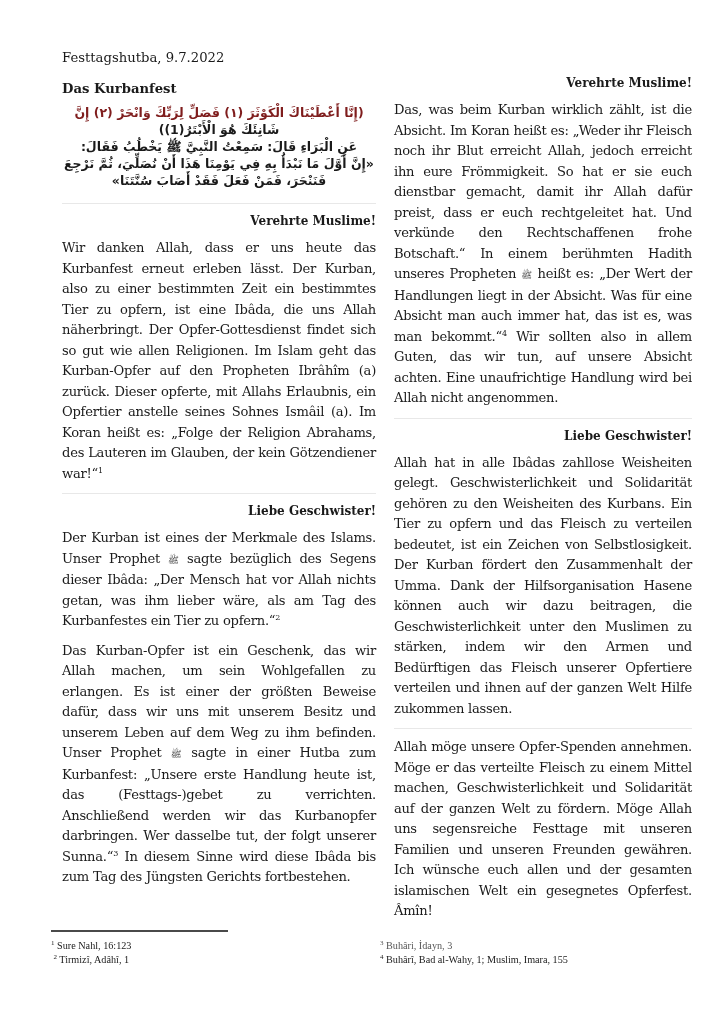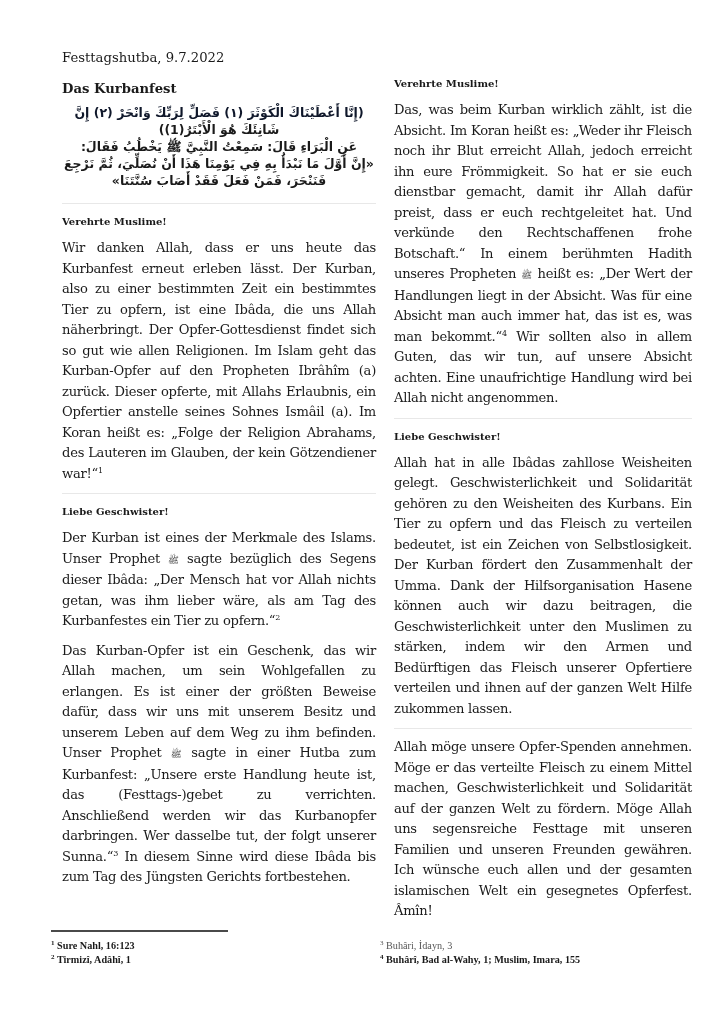--- a/index.html
+++ b/index.html
@@ -6,34 +6,34 @@
   body { width: 724px; height: 1024px; position: relative; overflow: hidden;
          font-family: "DejaVu Serif", "Liberation Serif", serif; color: #1a1a1a; }
   .page { position: absolute; left: 0; top: 0; width: 724px; height: 812px; }
   .col { position: absolute; top: 48px; width: 314px; }
   .col.left { left: 62px; }
   .col.right { left: 394px; top: 74px; width: 298px; }
   .docdate { font-size: 13.2px; line-height: 19px; margin: 0 0 4px 0; }
   .doctitle { font-size: 13.2px; font-weight: bold; line-height: 19px; margin: 12px 0 6px 0; }
   .arabic { direction: rtl; text-align: center; font-family: "DejaVu Sans", sans-serif;
             font-size: 12.5px; line-height: 17px; font-weight: bold; margin: 0 0 14px 0; }
-  .arabic .br { color: #0f172a; }
-  h3 { font-size: 10px; font-weight: bold; margin: 0 0 7px 0; line-height: 19px; }
+  .arabic .br { color: #7f1d1d; }
+  h3 { font-size: 12px; font-weight: bold; margin: 0 0 7px 0; line-height: 19px; text-align: right; }
   p.body { font-size: 13.1px; line-height: 20.5px; text-align: justify; margin: 0 0 9px 0;
            letter-spacing: -0.25px; }
   p.body b { font-weight: normal; }
   sup { font-size: 8px; vertical-align: super; line-height: 0; }
   .hr-thin { height: 0; border-top: 1px solid #e8e8e8; margin: 0 0 8px 0; }
   .salawat { font-family: "DejaVu Sans", sans-serif; font-size: 9px; }
   .fn-rule { position: absolute; left: 51px; top: 930px; width: 177px; height: 2px; background: #4a4a4a; }
   .fns { position: absolute; font-family: "Liberation Serif", serif; font-size: 10.2px; line-height: 14px; }
   .fns.left { left: 51px; top: 939px; }
   .fns.right { left: 380px; top: 939px; }
   .fns .fn sup { font-size: 7px; }
-  .fn.bold { font-weight: bold; }
+  .fn.bold { font-weight: normal; text-align: center; }
   .fn.gray { color: #555; }
 </style>
 </head>
 <body>
 
 <div class="page">
 
   <div class="col left">
     <div class="docdate">Festtagshutba, 9.7.2022</div>
     <div class="doctitle">Das Kurbanfest</div>

